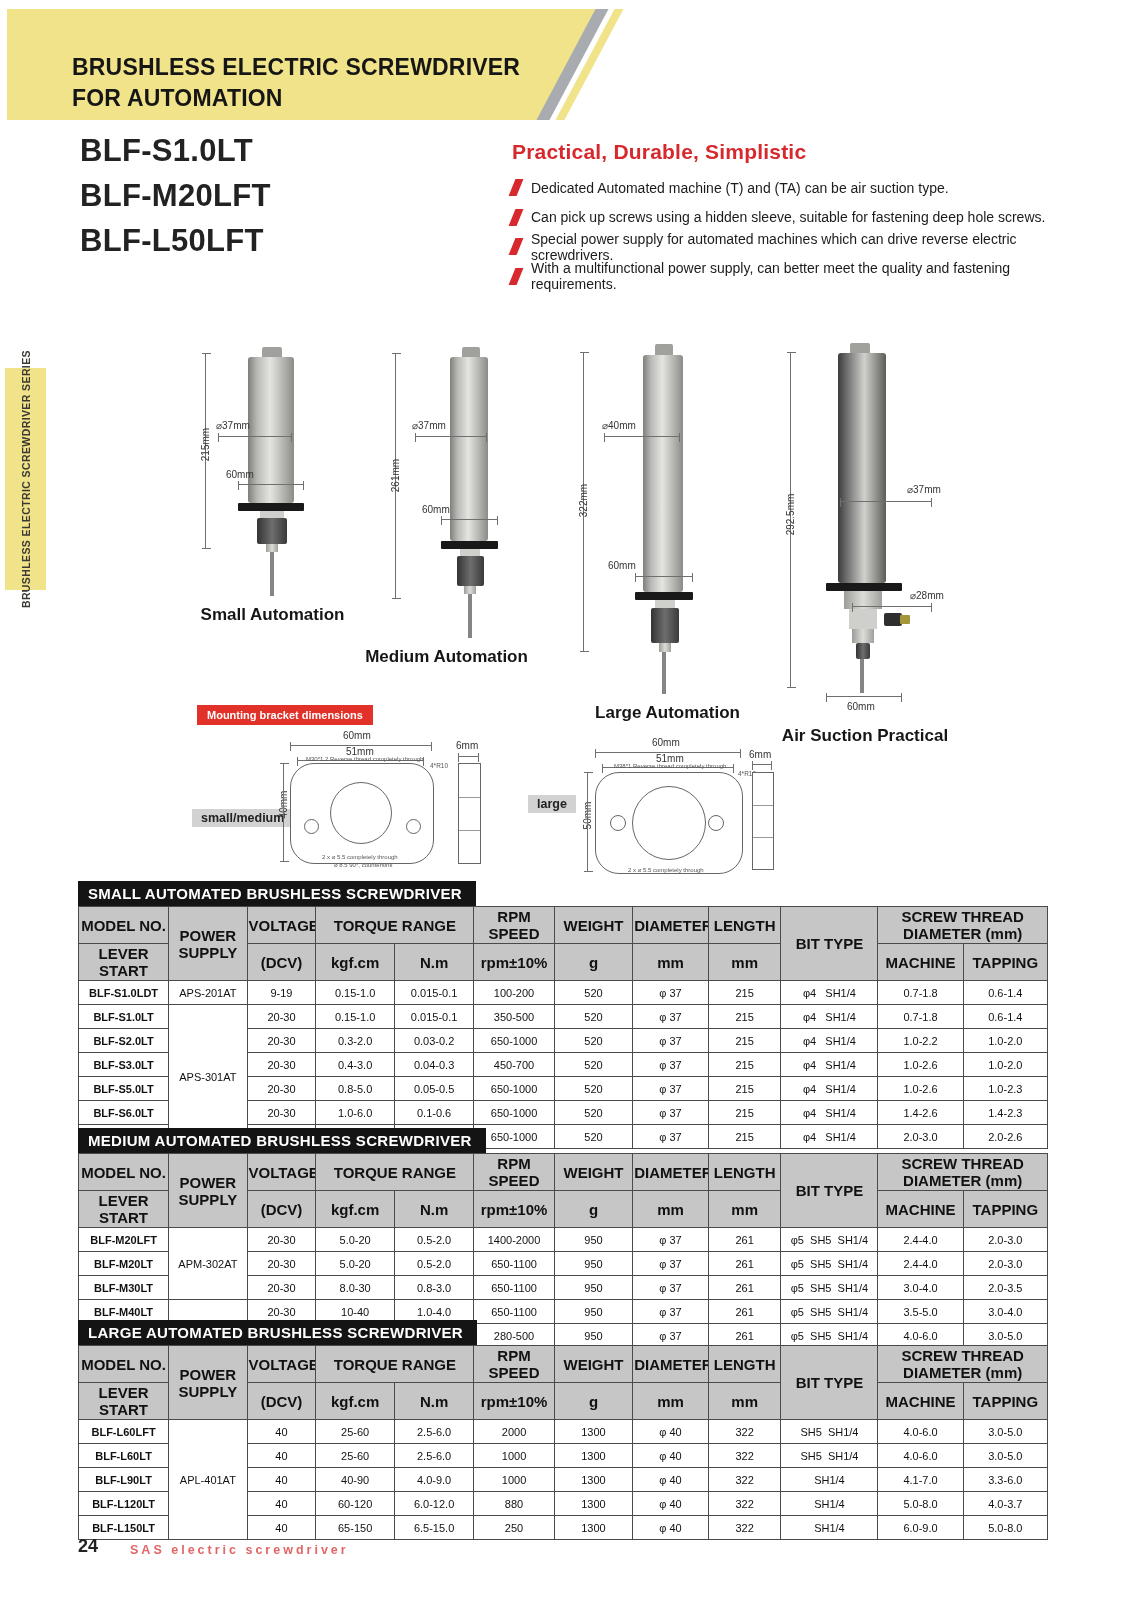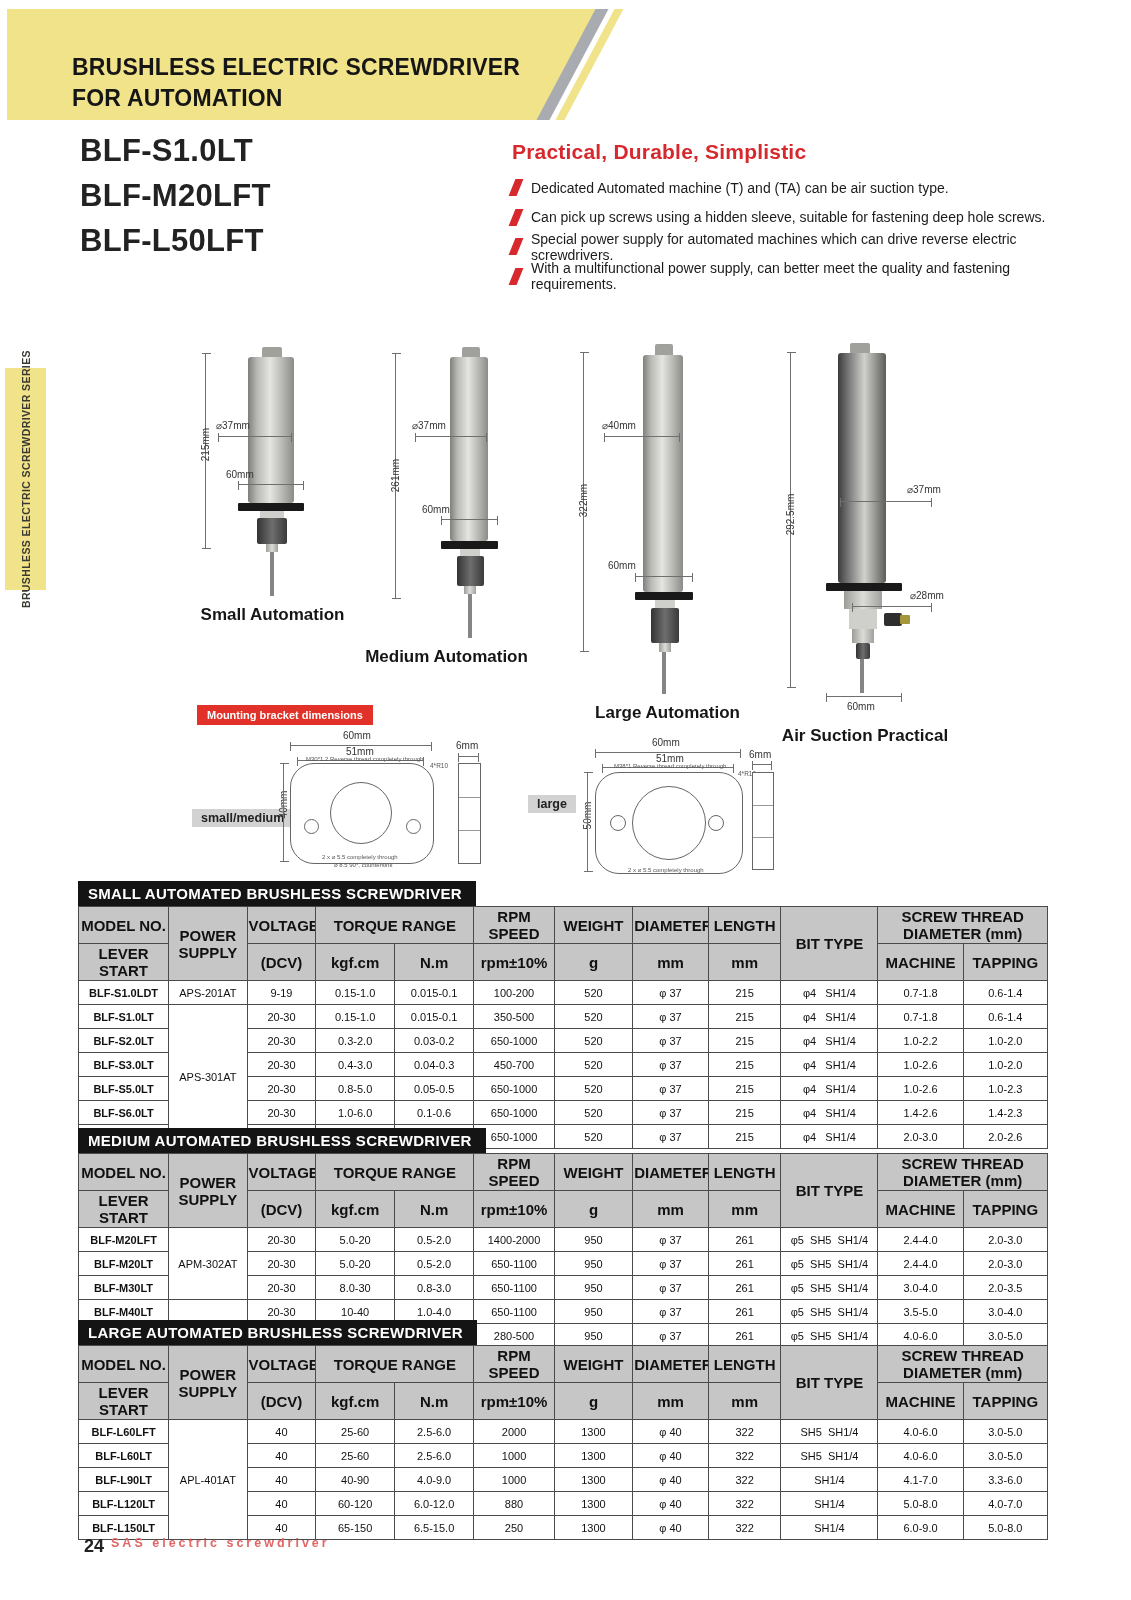--- a/index.html
+++ b/index.html
@@ -65,21 +65,21 @@
   .tbl-block{position:absolute;left:78px;width:970px;}
   .tbl-title{display:inline-block;background:#141414;color:#fff;font-size:15px;font-weight:bold;
              padding:4px 14px 4px 10px;letter-spacing:.3px;}
   table.spec{width:970px;border-collapse:collapse;table-layout:fixed;}
   table.spec th,table.spec td{border:1px solid #4a4a4a;text-align:center;vertical-align:middle;overflow:hidden;}
   table.spec th{background:#c6c6c6;font-size:15px;font-weight:bold;height:20px;color:#111;}
   table.spec td{font-size:11px;height:21px;white-space:pre;color:#111;}
   table.spec td.c-model{font-weight:bold;}
 
   
-  .footer{position:absolute;left:84px;top:1536px;display:flex;align-items:flex-start;gap:7px;}
+  .footer{position:absolute;left:78px;top:1536px;display:flex;align-items:flex-end;gap:32px;}
   .pg-num{font-size:18px;font-weight:bold;color:#222;}
   .brand{font-size:12.5px;font-weight:bold;color:#e26666;letter-spacing:3px;}
 </style>
 </head>
 <body>
 
 <div class="page">
 
   <div class="banner"></div>
   <div class="stripe"></div>
@@ -586,21 +586,21 @@
             <td class="c-model">BLF-L120LT</td>
             <td>40</td>
             <td>60-120</td>
             <td>6.0-12.0</td>
             <td>880</td>
             <td>1300</td>
             <td>φ 40</td>
             <td>322</td>
             <td>SH1/4</td>
             <td>5.0-8.0</td>
-            <td>4.0-7.0</td>
+            <td>4.0-3.7</td>
           </tr>
           <tr>
             <td class="c-model">BLF-L150LT</td>
             <td>40</td>
             <td>65-150</td>
             <td>6.5-15.0</td>
             <td>250</td>
             <td>1300</td>
             <td>φ 40</td>
             <td>322</td>

